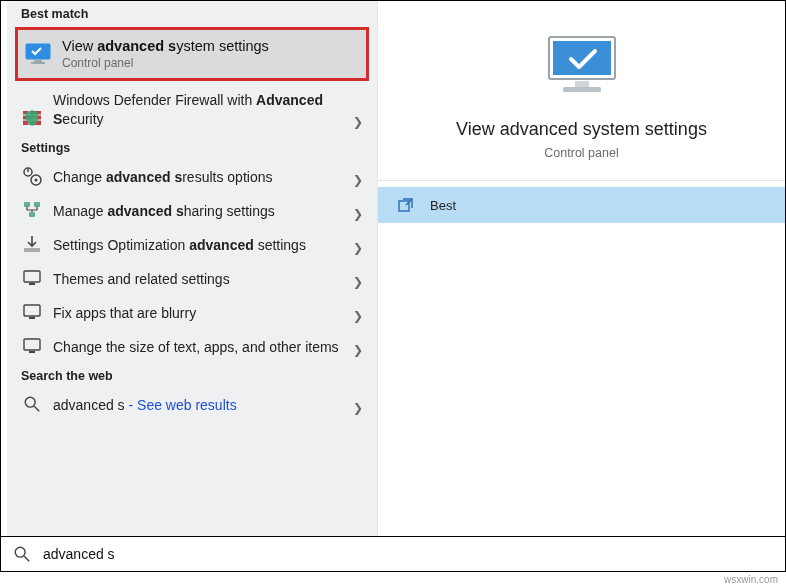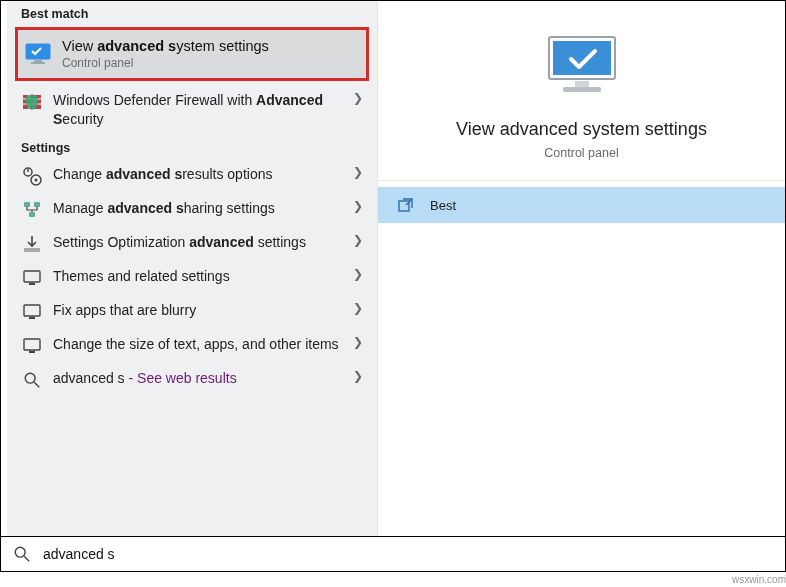--- a/index.html
+++ b/index.html
@@ -4,21 +4,21 @@
 <style>
 * { margin: 0; padding: 0; box-sizing: border-box; font-family: "Segoe UI", Tahoma, sans-serif; }
 body { width: 786px; height: 587px; background: #fff; position: relative; overflow: hidden; }
 
 .main { display: flex; height: 549px; border: 1px solid #000; padding-left: 6px; }
 .left-pane { width: 370px; background: #eef0f2; height: 100%; overflow: hidden; }
 .right-pane { flex: 1; background: #fff; height: 100%; border-left: 1px solid #e5e5e5; }
 
 .section-header { font-size: 12.5px; font-weight: 600; padding: 6px 14px 4px 14px; color: #222; }
 
-.result-item { display: flex; align-items: flex-start; padding: 6px 10px 6px 14px; cursor: pointer; }
+.result-item { display: flex; align-items: flex-end; padding: 6px 10px 6px 14px; cursor: pointer; }
 .result-item .icon-slot { width: 22px; height: 22px; display: flex; align-items: center; justify-content: center; flex-shrink: 0; margin-right: 10px; }
 .result-item .label-area { flex: 1; font-size: 14px; color: #222; line-height: 1.35; }
 .result-item .chevron { color: #666; font-size: 12px; padding: 0 4px; }
 
 .best-match-box { border: 3px solid #d62b2b; margin: 2px 8px 4px 8px; background: #d9dbdd; padding: 8px 6px; display: flex; align-items: center; cursor: pointer; }
 .best-match-box .icon-slot { width: 28px; height: 24px; margin-right: 10px; display:flex;align-items:center;justify-content:center;}
 .best-match-box .title { font-size: 14.5px; color: #111; }
 .best-match-box .sub { font-size: 12px; color: #6b6b6b; margin-top: 2px; }
 
 .sep { height: 6px; }
@@ -28,25 +28,25 @@
 .detail-title { font-size: 18px; color: #222; margin-bottom: 6px; }
 .detail-sub { font-size: 12.5px; color: #6b6b6b; }
 
 .action-row { display: flex; align-items: center; padding: 10px 18px; background: #b8dbf6; font-size: 13px; color: #222; cursor: pointer; }
 .action-row .act-icon { width: 20px; margin-right: 14px; display:flex;align-items:center;justify-content:center;}
 
 .search-bar { position: absolute; left: 0; right: 0; bottom: 15px; height: 36px; border: 1px solid #000; display: flex; align-items: center; padding: 0 12px; background:#fff; }
 .search-bar .sicon { width:18px;height:18px;margin-right:12px;color:#444; }
 .search-bar input { border: none; outline: none; font-size: 14px; flex: 1; color:#111; }
 
-.watermark { position: absolute; right: 0; bottom: 2px; font-size: 10px; color: #999; }
+.watermark { position: absolute; right: 8px; bottom: 2px; font-size: 10px; color: #999; }
 
 
 .hl { font-weight: 600; }
-.dim { color: #701a75; }
+.dim { color: #1d4ed8; }
 </style>
 </head>
 <body>
 
 <div class="main">
   <div class="left-pane">
 
     <div class="section-header">Best match</div>
     <div class="best-match-box">
       <span class="icon-slot">
@@ -141,20 +141,21 @@
       <span class="icon-slot">
         <svg width="20" height="20" viewBox="0 0 20 20">
             <rect x="2" y="3" width="16" height="11" rx="1" fill="none" stroke="#444" stroke-width="1.4"></rect>
             <rect x="7" y="15" width="6" height="2" fill="#444"></rect>
           </svg>
       </span>
       <div class="label-area">Change the size of text, apps, and other items</div>
       <span class="chevron">❯</span>
     </div>
 
+    <div class="section-header">Search the web</div>
     <div class="result-item">
       <span class="icon-slot">
         <svg width="18" height="18" viewBox="0 0 20 20">
             <circle cx="8" cy="8" r="5.5" fill="none" stroke="#444" stroke-width="1.6"></circle>
             <path d="M12.5 12.5 L18 18" stroke="#444" stroke-width="1.6"></path>
           </svg>
       </span>
       <div class="label-area"><span>advanced s</span><span class="dim"> - See web results</span></div>
       <span class="chevron">❯</span>
     </div>

